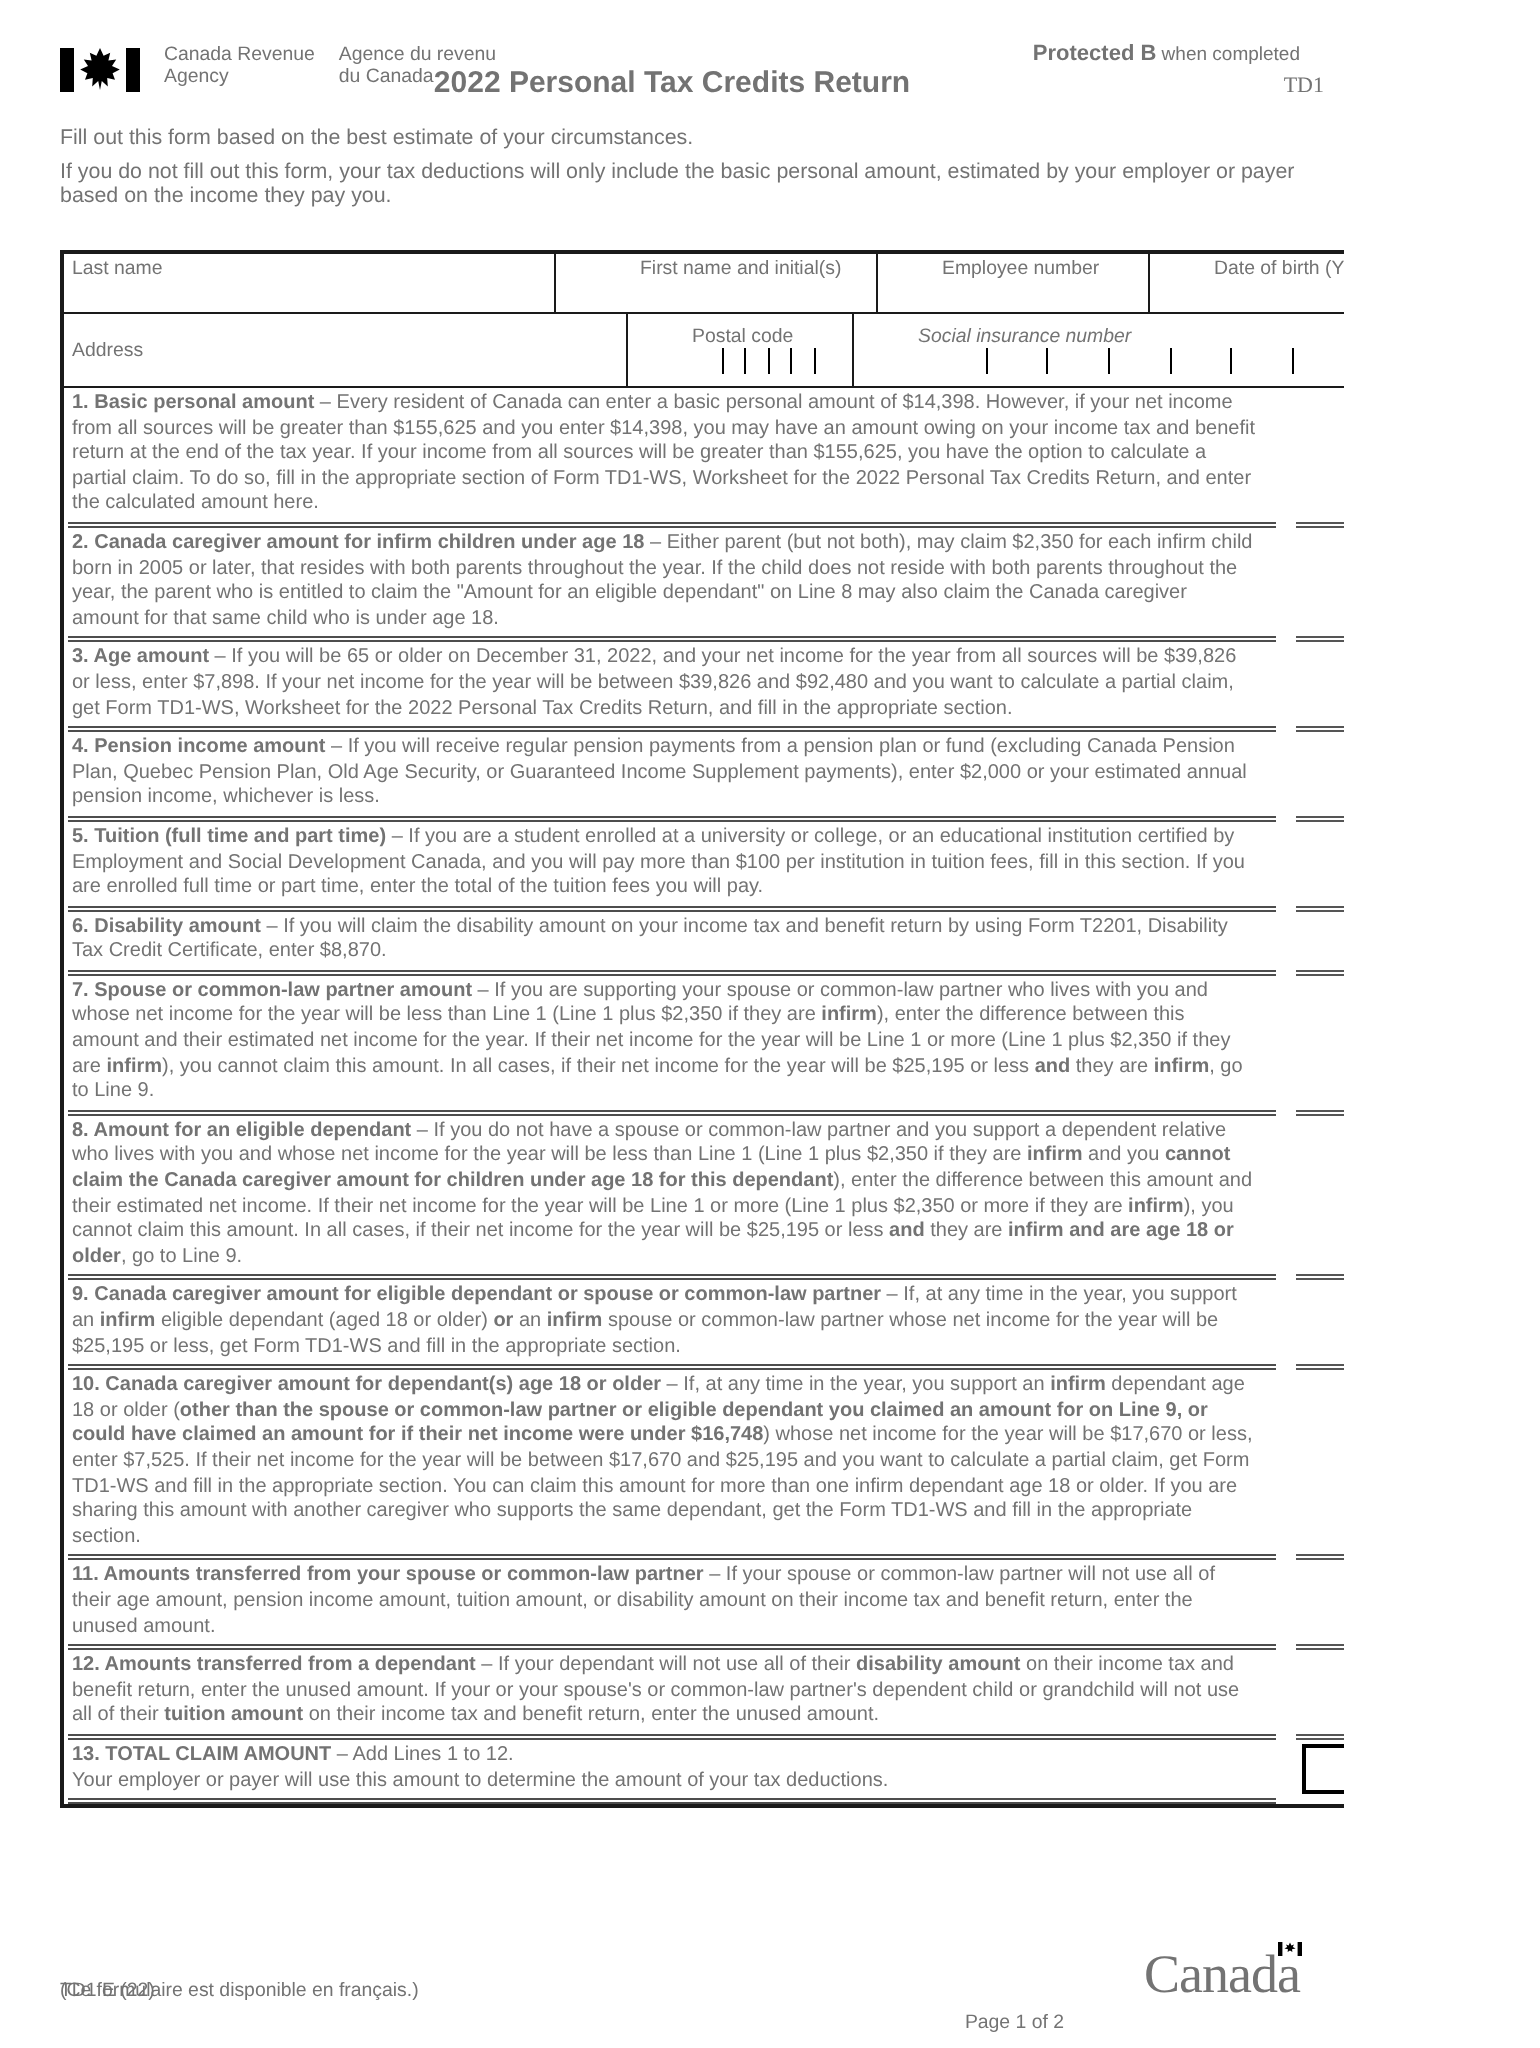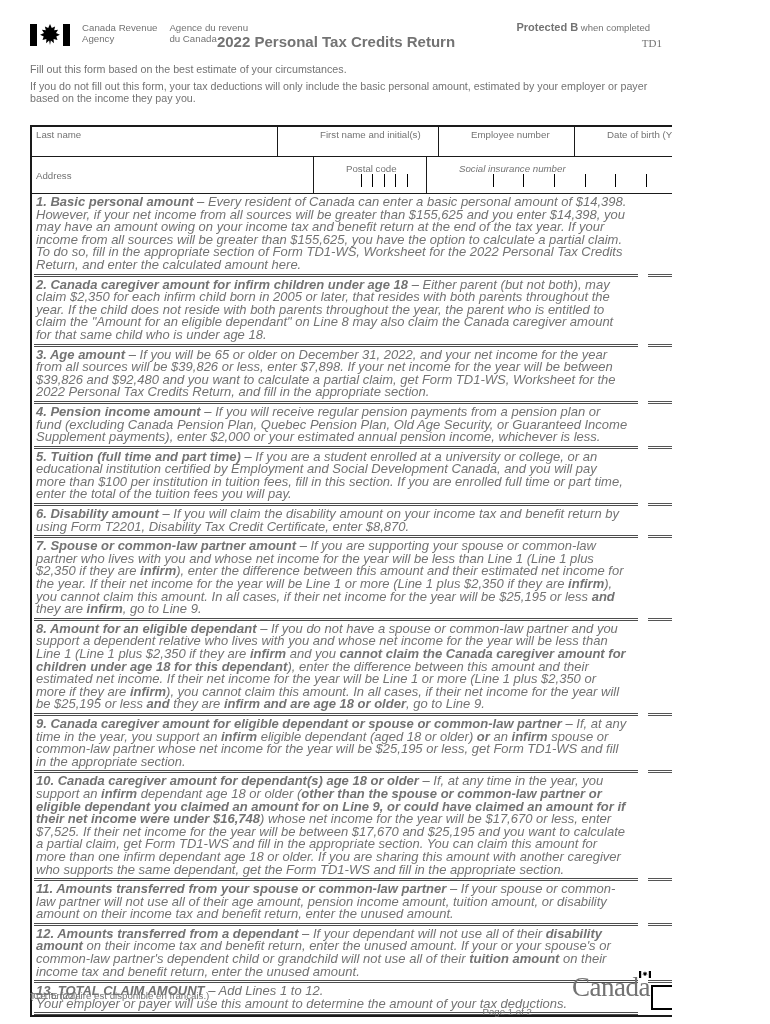--- a/index.html
+++ b/index.html
@@ -33,21 +33,21 @@
   .r2 { height:37px; }
   .r2 .fcell { display:flex; flex-direction:column; justify-content:center; }
   .w-last { width:246px; } .w-first { width:123px;margin-left:10px; } .w-dob { width:143px; } .w-emp { flex:1; }
   .w-addr { width:282px; } .w-postal { width:85px; } .w-country { width:207px; } .w-sin { flex:1;font-style:italic; }
   .ticks { display:flex; height:13px; margin:0 4px; }
   .ticks span { flex:1; border-left:1px solid #000; }
   .ticks span:first-child { border-left:none; }
   .lbl-bold { font-weight:bold; }
   
   .section { display:flex; }
-  .sec-text { width:610px; padding:2px 14px 0 4px; font-size:13px; line-height:12.6px;font-style:italic; }
+  .sec-text { width:610px; padding:2px 14px 0 4px; font-size:10px; line-height:12.6px; }
   .sec-text p { margin:0; }
   .dbl-rule { height:3px; border-top:1px solid #4d4d4d; border-bottom:1px solid #4d4d4d; margin:2px -10px 0 -2px; }
   .sec-amount { flex:1; position:relative; }
   .amount-line { position:absolute; bottom:0; left:6px; right:10px; height:3px; border-top:1px solid #555; border-bottom:1px solid #555; }
   .amount-box { position:absolute; bottom:5px; right:3px; width:92px; height:25px; border:2px solid #000; background:#fff; }
   
   .footer { position:absolute; left:30px; right:22px; top:972px; height:40px; font-size:9.7px; }
   .f-left { position:absolute; left:0; top:18px; }
   .f-center { position:absolute; left:0; right:0; top:18px; text-align:left; }
   .f-page { position:absolute; right:118px; top:34px; }

